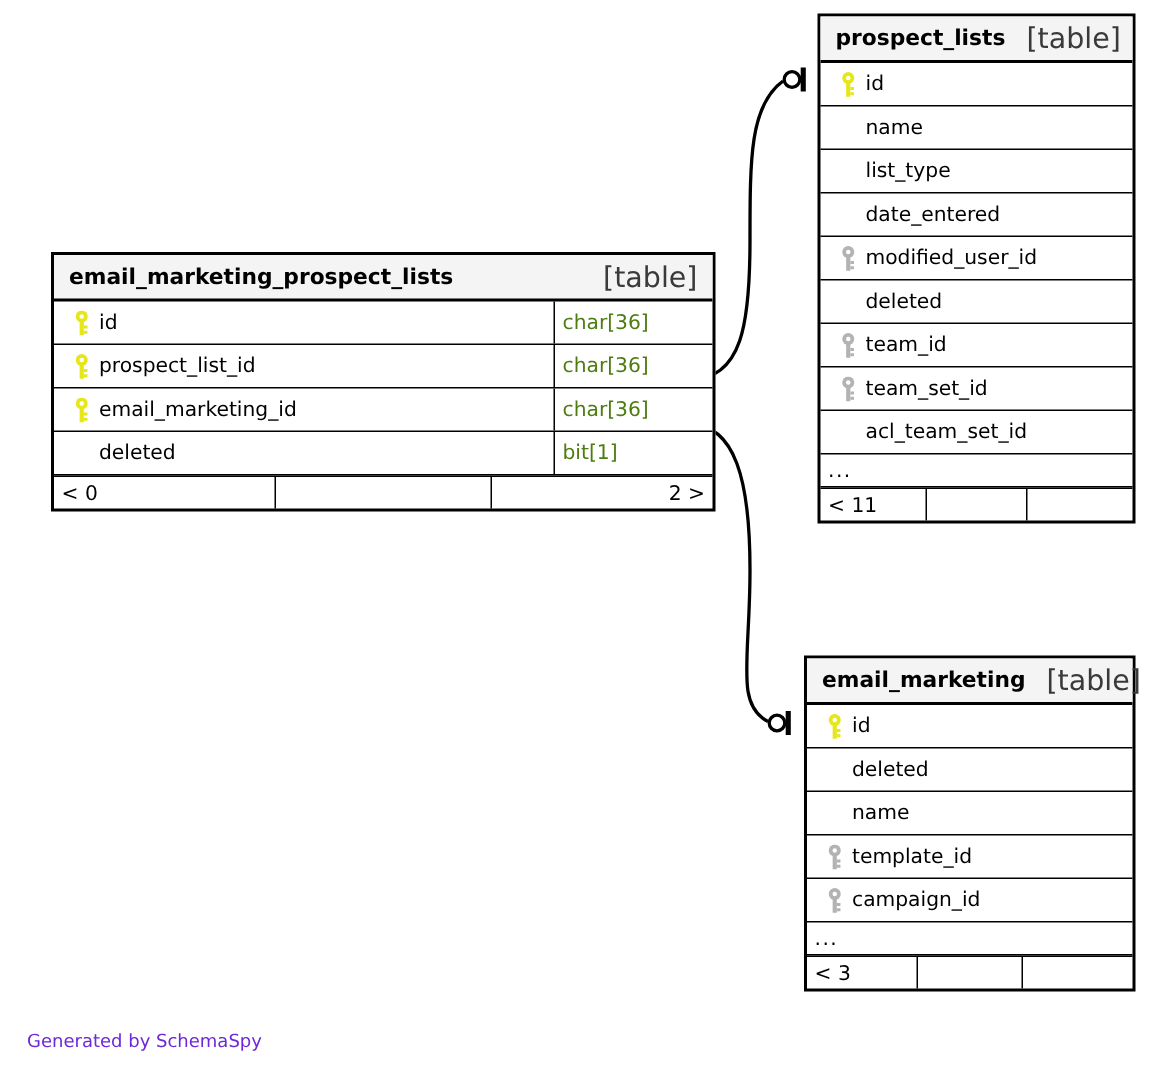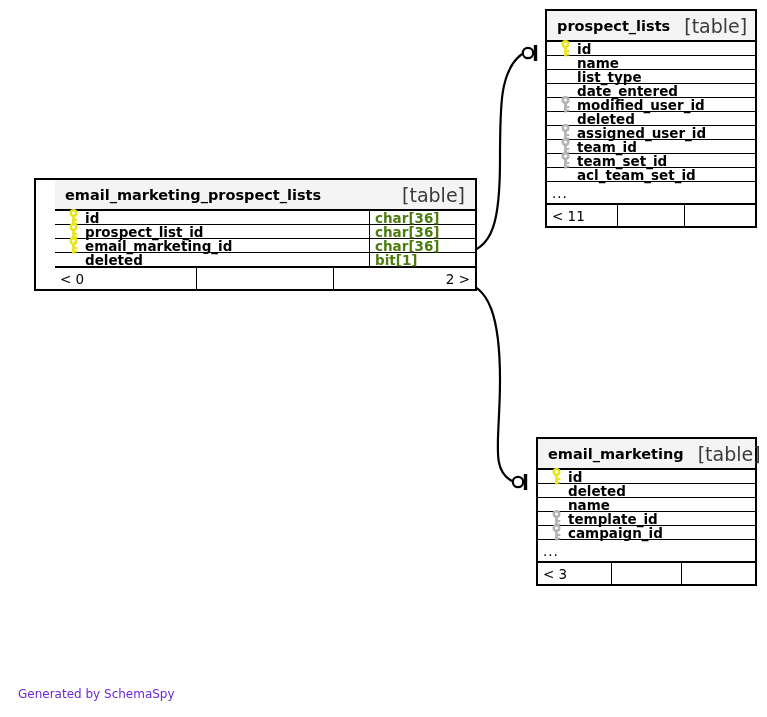--- a/index.html
+++ b/index.html
@@ -61,22 +61,21 @@
     color: #3a3a3a;
     white-space: nowrap;
     margin-left: 14px;
   }
 
   .tbl-row {
     display: flex;
     align-items: stretch;
     border-bottom: 1.5px solid #000000;
     box-sizing: border-box;
-    height: 14px;
-    font-weight: bold;
+    height: 29px;
   }
   .tbl-row:last-child { border-bottom: none; }
 
   .cell-name {
     flex: 1 1 auto;
     display: flex;
     align-items: center;
     box-sizing: border-box;
     padding-left: 6px;
     min-width: 0;
@@ -135,21 +134,21 @@
     color: #000000;
     overflow: hidden;
   }
   .footer-cell + .footer-cell { border-left: 1.5px solid #000000; }
   .fc-left   { flex: 1 1 0; padding-left: 5px; justify-content: flex-start; }
   .fc-mid    { flex: 1 1 0; }
   .fc-right  { flex: 1 1 0; padding-right: 5px; justify-content: flex-end; }
 
   
   #table-emp {
-    left: 17px;  top: 178px;  width: 443px; padding-left: 19px;
+    left: 17px;  top: 168px;  width: 443px;
   }
   #table-emp .cell-type { width: 106px; }
 
   #table-pl {
     left: 528px; top: 9px;   width: 212px;
   }
   #table-em {
     left: 519px; top: 437px; width: 221px;
   }
 
@@ -307,34 +306,20 @@
     </div>
 
 
     <div class="tbl-row">
       <div class="cell-name">
         <span class="key-slot"></span>
         <span class="col-name-text">deleted</span>
       </div>
     </div>
 
-    <div class="tbl-row">
-      <div class="cell-name">
-        <span class="key-slot">
-          <svg width="11" height="17" viewBox="0 0 11 17">
-            <circle cx="5.5" cy="4" r="4" fill="#b3b3b3"></circle>
-            <circle cx="5.5" cy="4" r="1.5" fill="#ffffff"></circle>
-            <rect x="4.1" y="6.5" width="2.8" height="10" fill="#b3b3b3"></rect>
-            <rect x="6.9" y="10" width="2.4" height="2" fill="#b3b3b3"></rect>
-            <rect x="6.9" y="13.5" width="2.4" height="2" fill="#b3b3b3"></rect>
-          </svg>
-        </span>
-        <span class="col-name-text">assigned_user_id</span>
-      </div>
-    </div>
 
     <div class="tbl-row">
       <div class="cell-name">
         <span class="key-slot">
           <svg width="11" height="17" viewBox="0 0 11 17">
             <circle cx="5.5" cy="4" r="4" fill="#b3b3b3"></circle>
             <circle cx="5.5" cy="4" r="1.5" fill="#ffffff"></circle>
             <rect x="4.1" y="6.5" width="2.8" height="10" fill="#b3b3b3"></rect>
             <rect x="6.9" y="10" width="2.4" height="2" fill="#b3b3b3"></rect>
             <rect x="6.9" y="13.5" width="2.4" height="2" fill="#b3b3b3"></rect>

